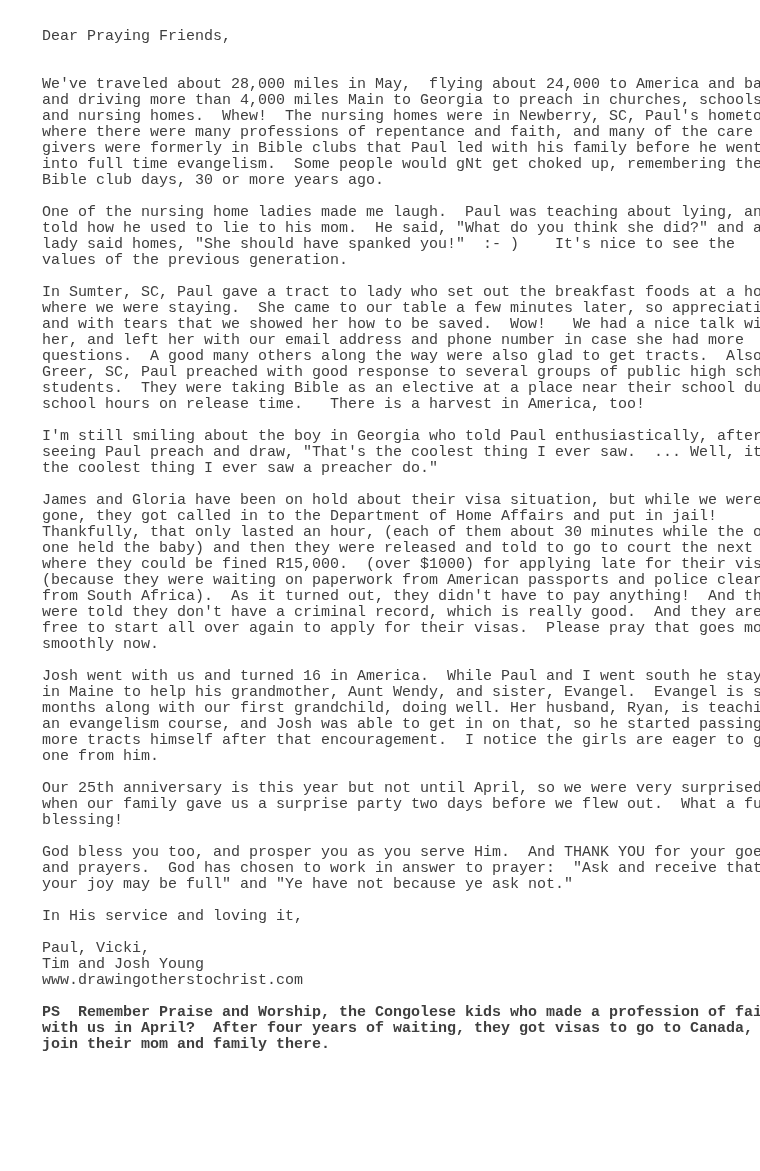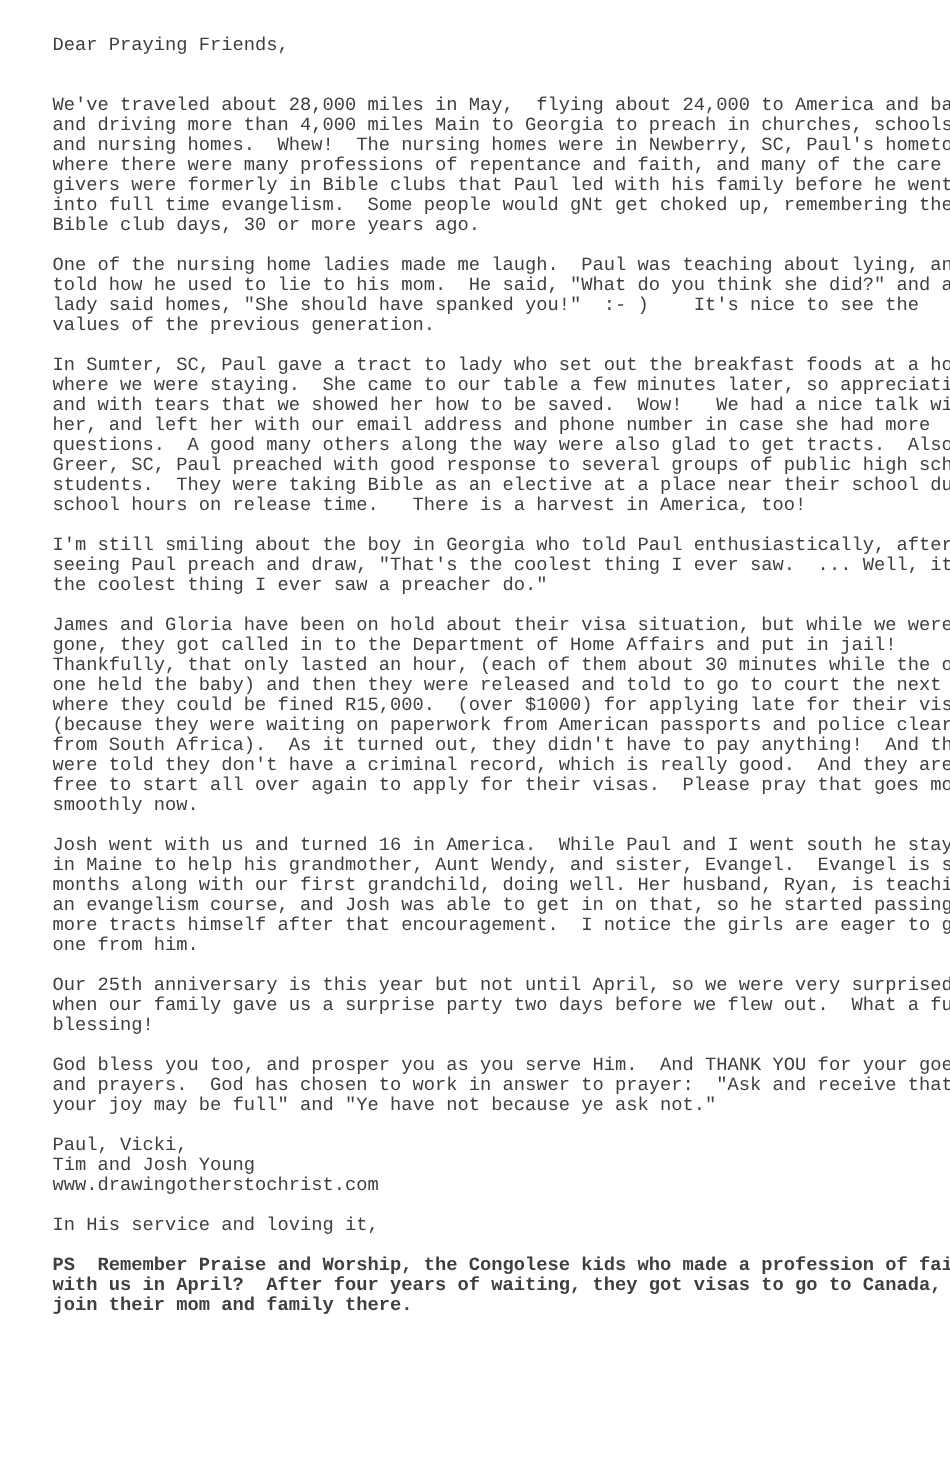--- a/index.html
+++ b/index.html
@@ -77,20 +77,20 @@
 months along with our first grandchild, doing well. Her husband, Ryan, is teaching
 an evangelism course, and Josh was able to get in on that, so he started passing out
 more tracts himself after that encouragement.  I notice the girls are eager to get
 one from him.</div>
   <div class="block">Our 25th anniversary is this year but not until April, so we were very surprised
 when our family gave us a surprise party two days before we flew out.  What a fun
 blessing!</div>
   <div class="block">God bless you too, and prosper you as you serve Him.  And THANK YOU for your goes
 and prayers.  God has chosen to work in answer to prayer:  "Ask and receive that
 your joy may be full" and "Ye have not because ye ask not."</div>
+  <div class="block">In His service and loving it,</div>
   <div class="block">Paul, Vicki,
 Tim and Josh Young
 www.drawingotherstochrist.com</div>
-  <div class="block">In His service and loving it,</div>
   <div class="block ps">PS  Remember Praise and Worship, the Congolese kids who made a profession of faith
 with us in April?  After four years of waiting, they got visas to go to Canada, to
 join their mom and family there.</div>
 </div>
 
 </body></html>

